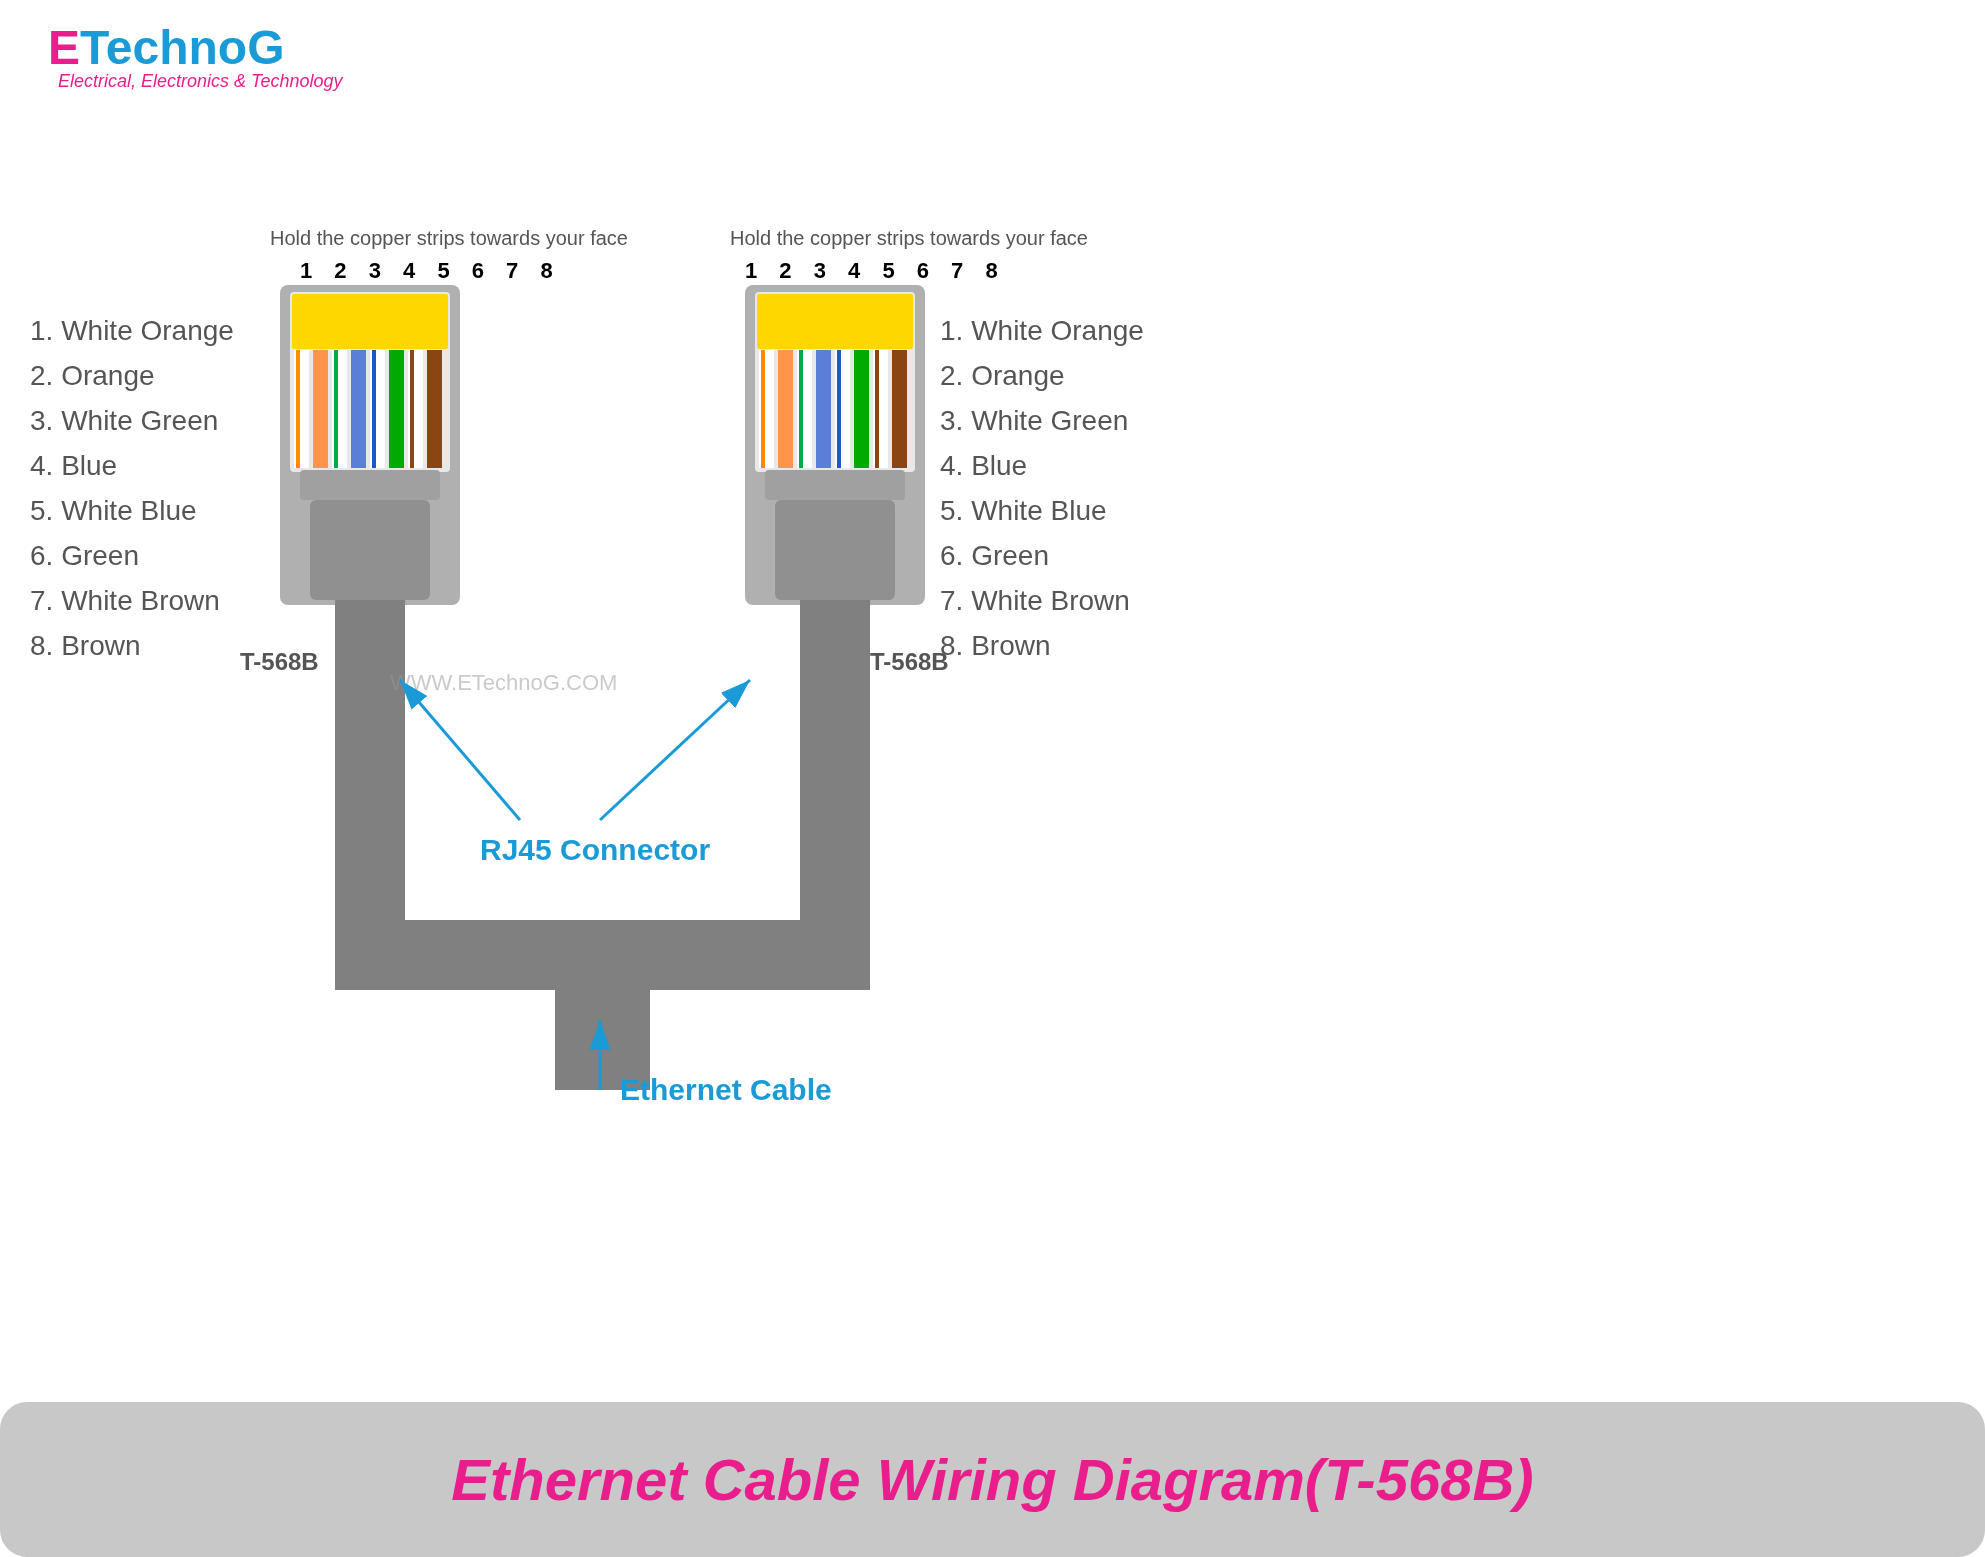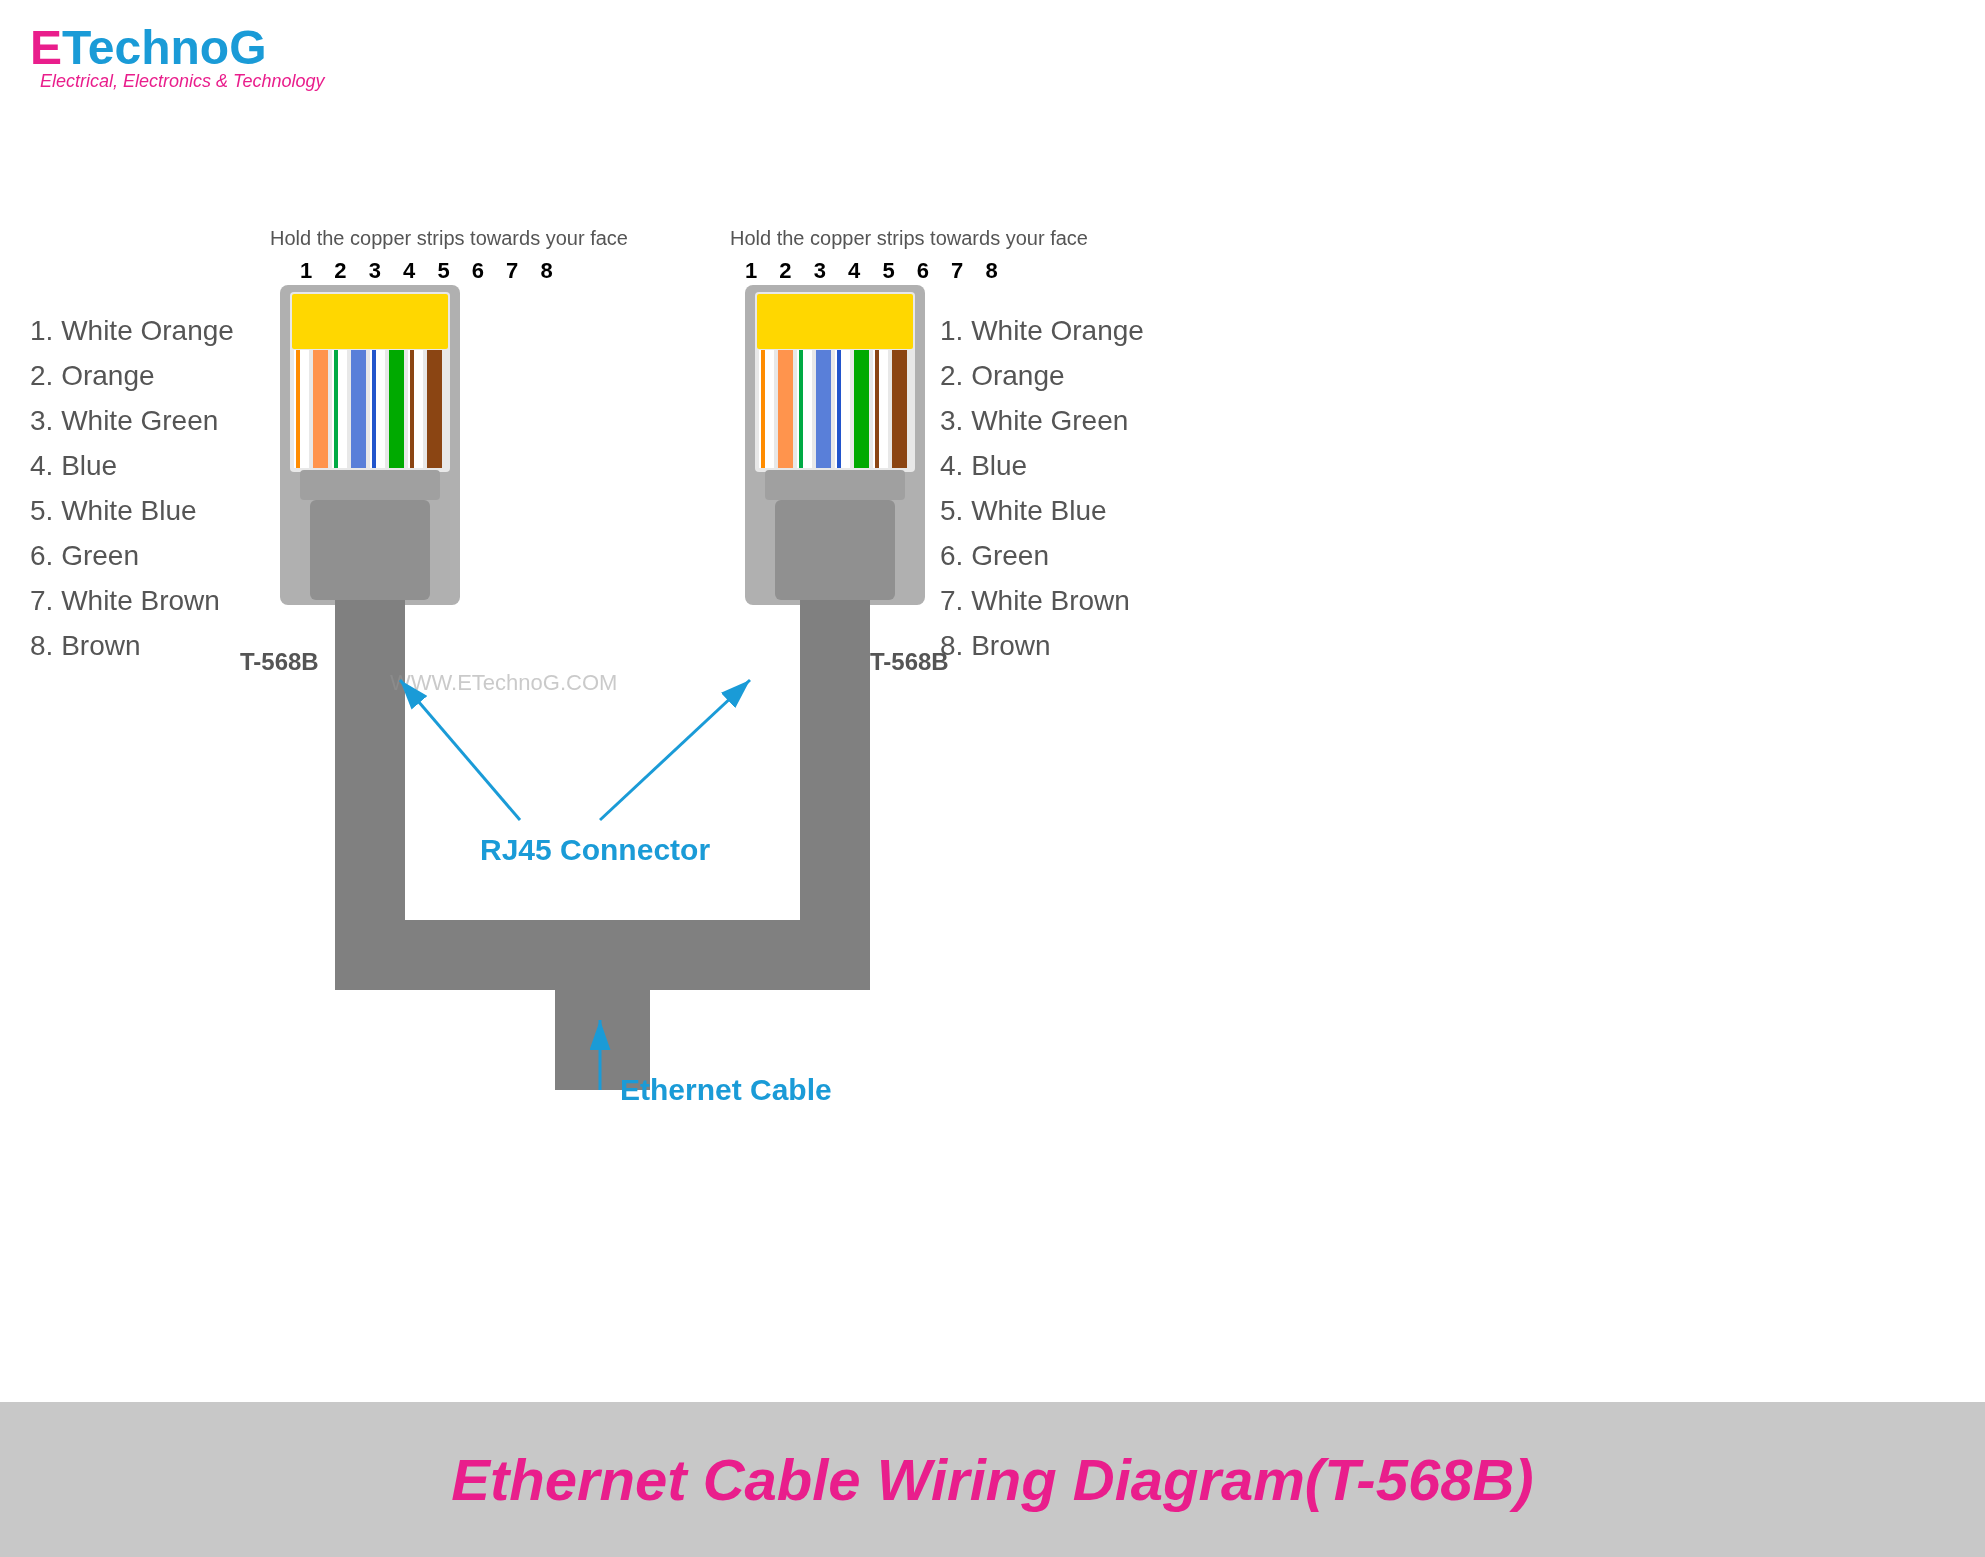--- a/index.html
+++ b/index.html
@@ -9,21 +9,21 @@
       background: #fff;
       font-family: Arial, sans-serif;
       overflow: hidden;
       position: relative;
     }
 
     
     .header {
       position: absolute;
       top: 20px;
-      left: 30px;
+      left: 48px;
     }
     .logo-e {
       font-size: 48px;
       font-weight: bold;
       color: #e91e8c;
     }
     .logo-technog {
       font-size: 48px;
       font-weight: bold;
       color: #1a9bd7;
@@ -40,20 +40,21 @@
     .bottom-banner {
       position: absolute;
       bottom: 0;
       left: 0;
       right: 0;
       height: 155px;
       background: #c8c8c8;
       display: flex;
       align-items: center;
       justify-content: center;
+      border-radius: 27px;
     }
     .bottom-banner-text {
       font-size: 58px;
       font-weight: bold;
       font-style: italic;
       color: #e91e8c;
     }
   </style>
 </head>
 <body>

